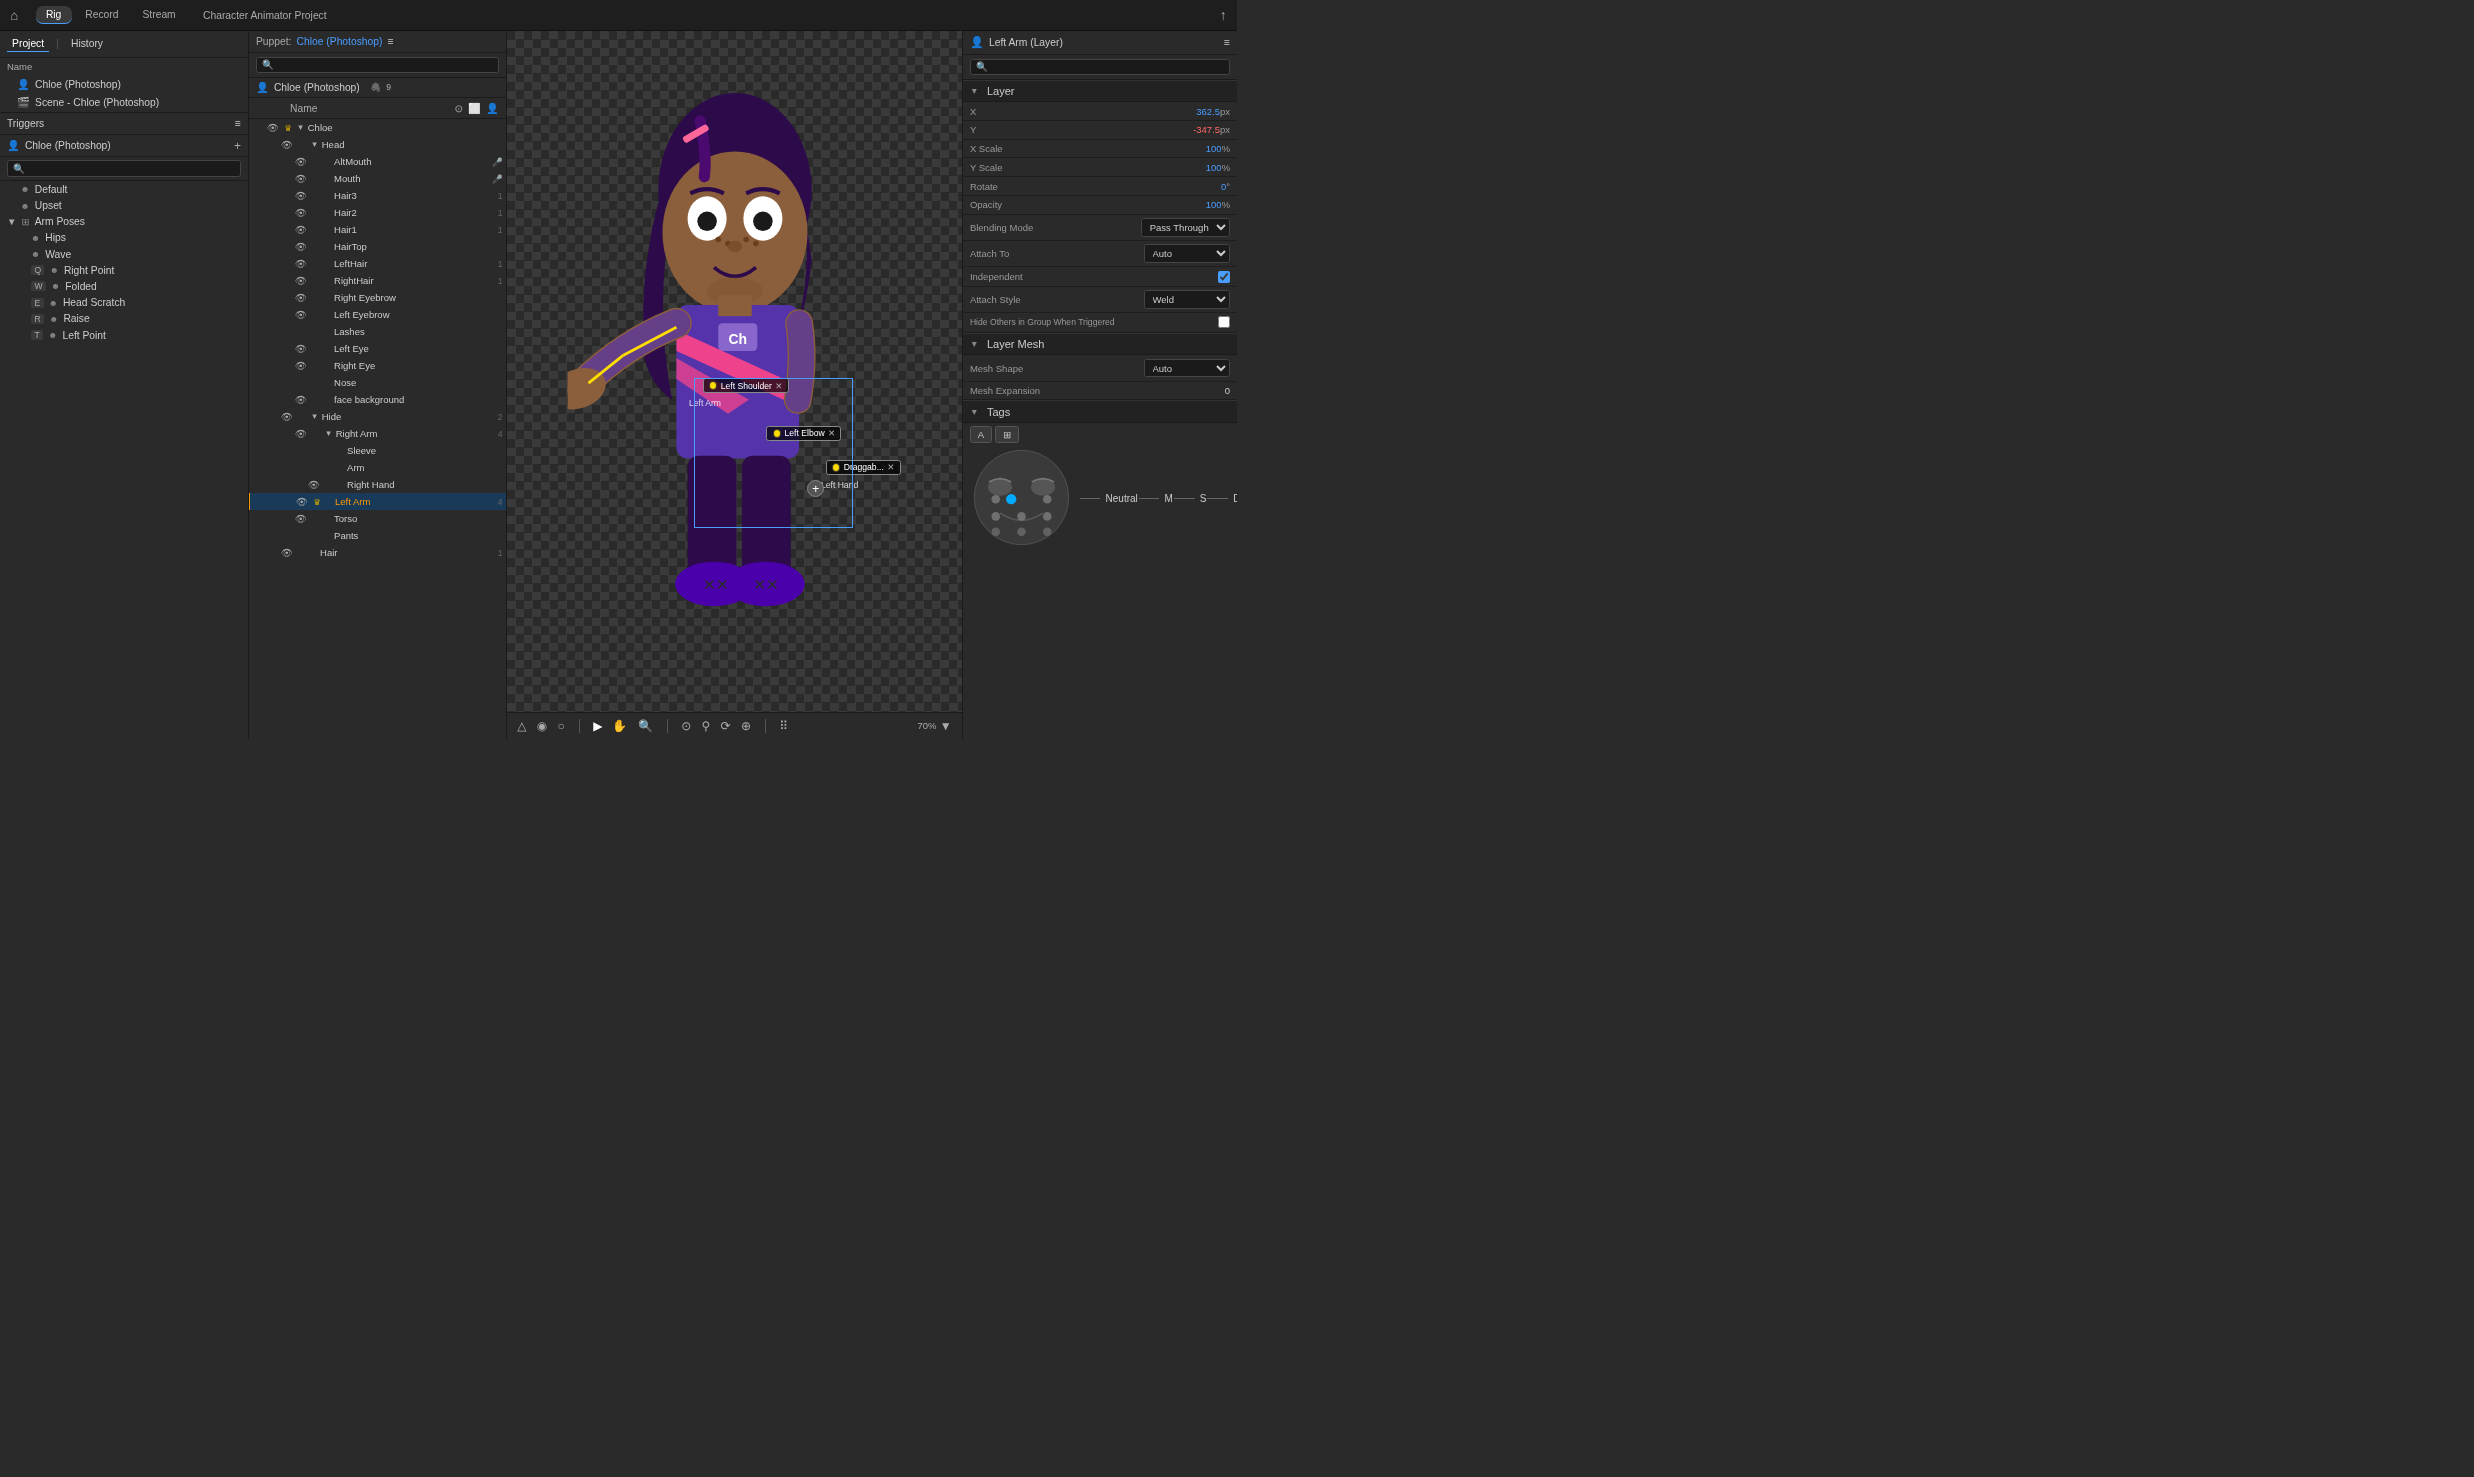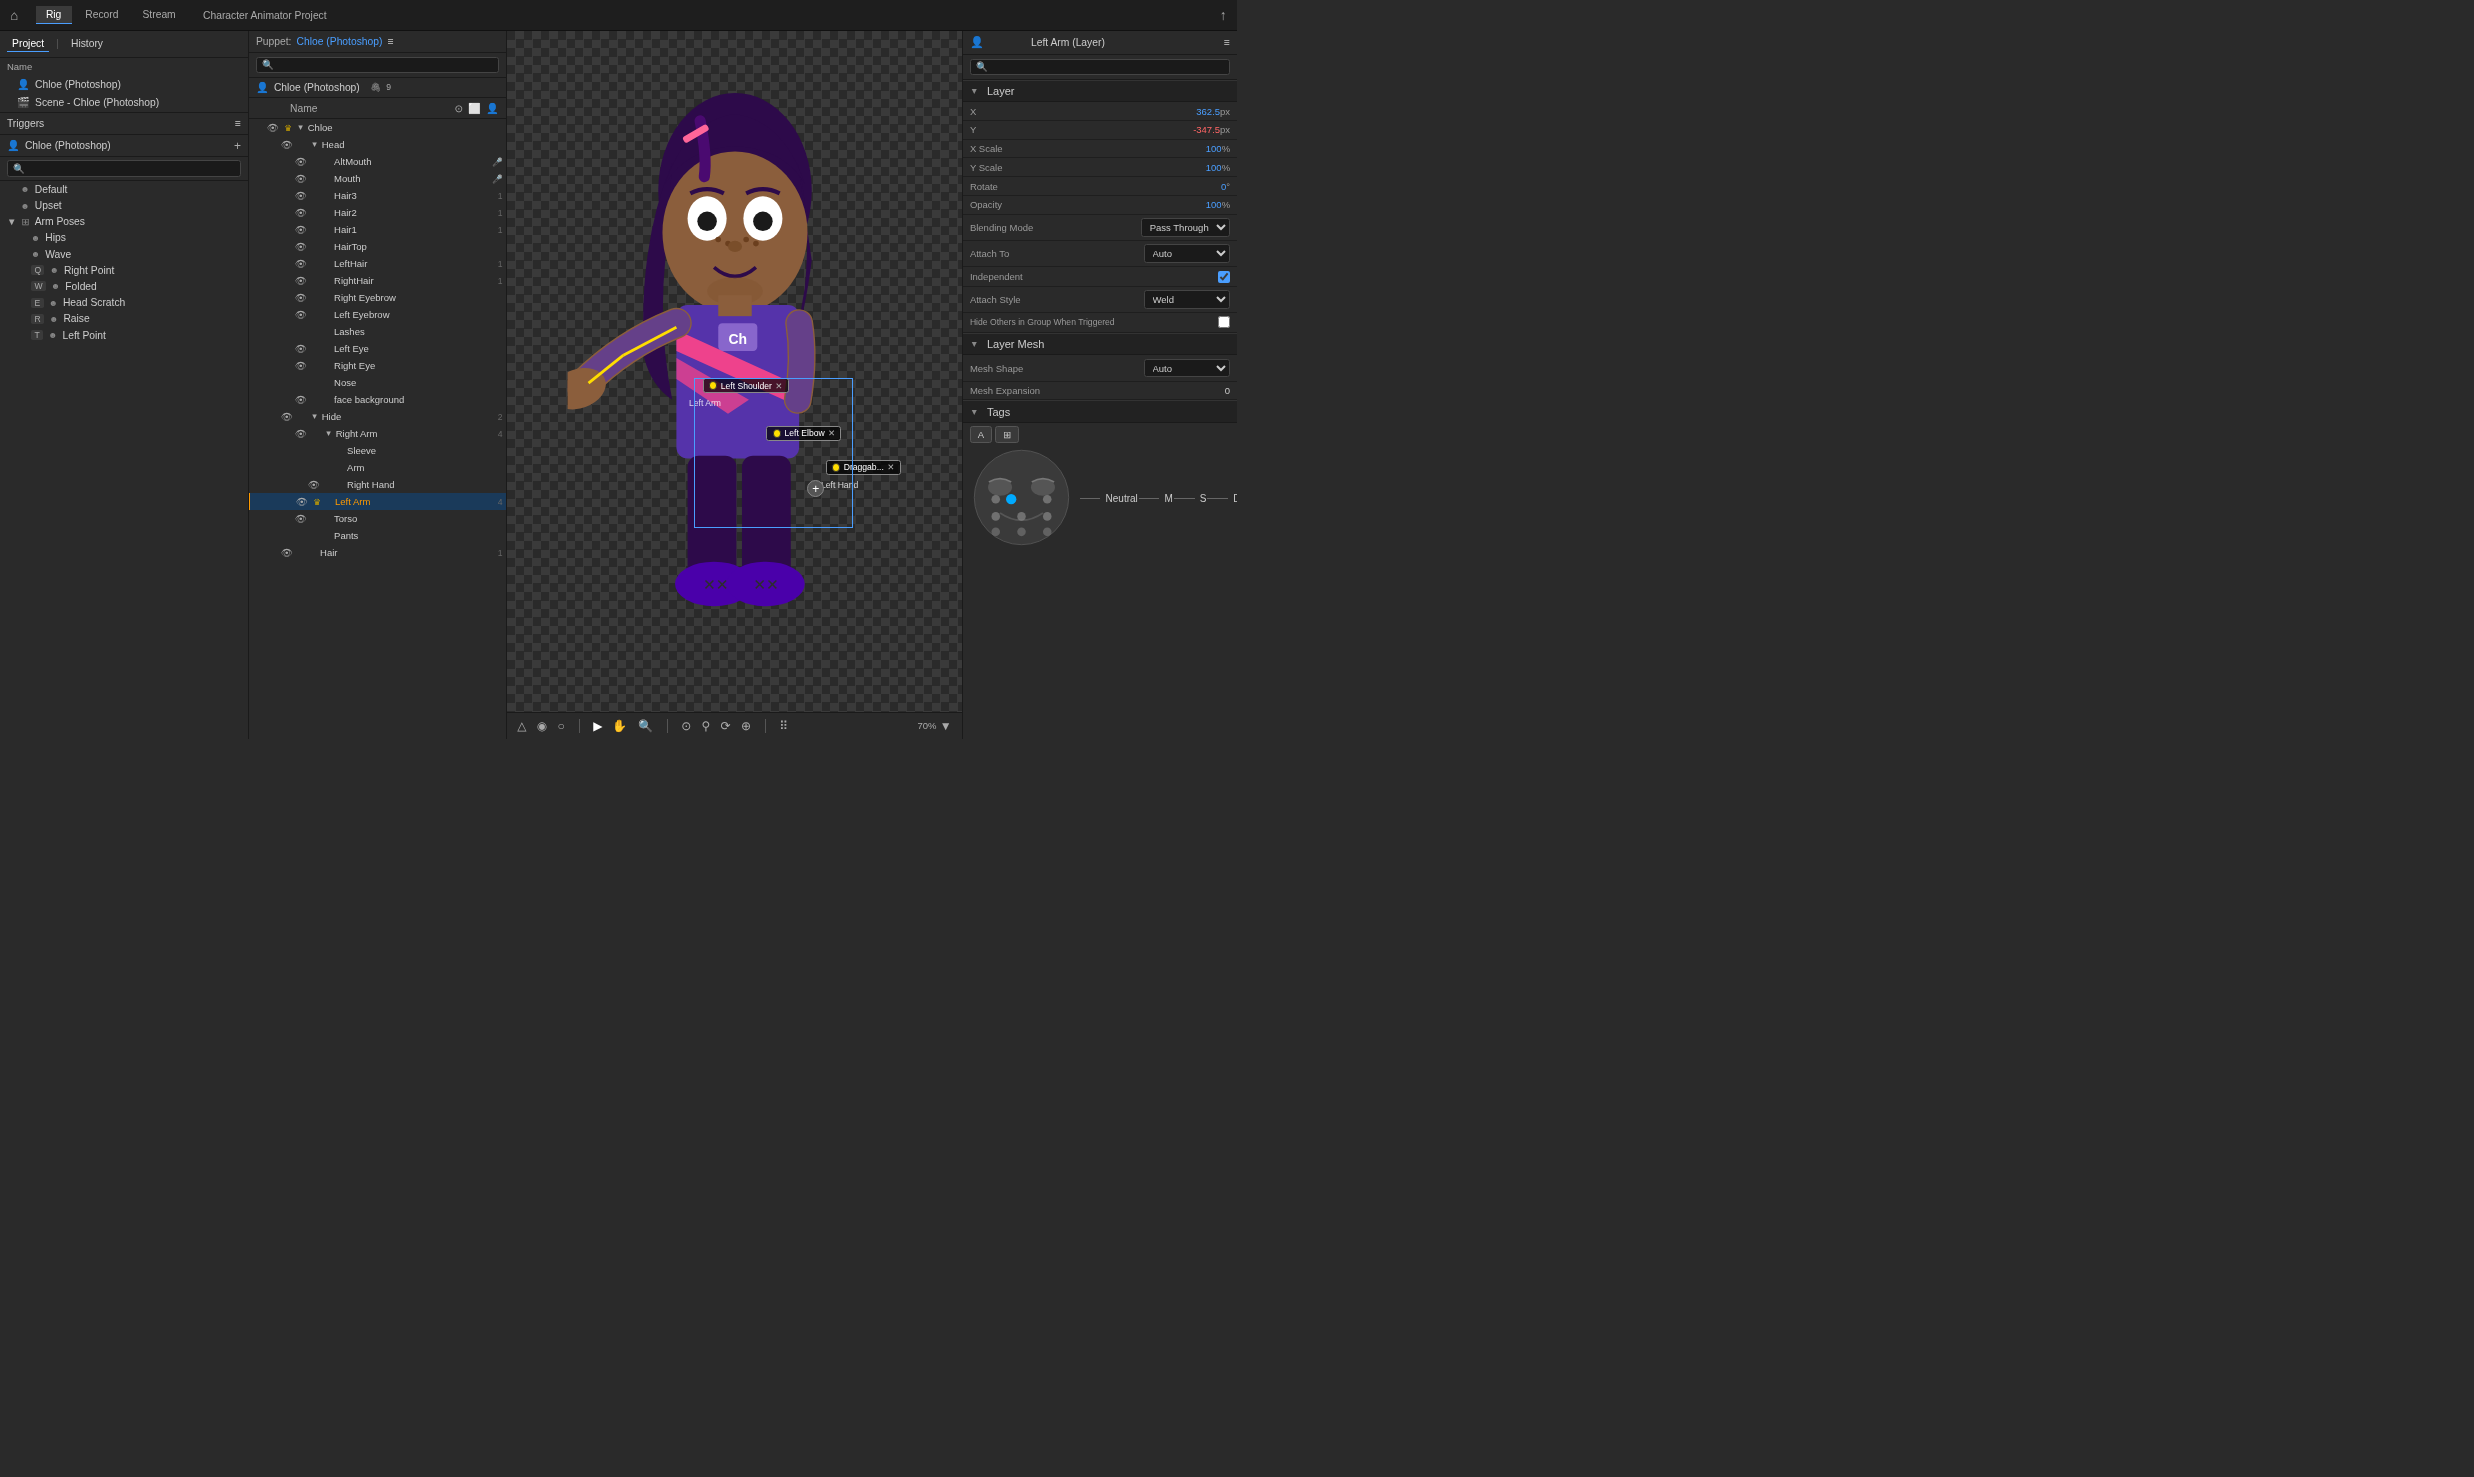--- a/index.html
+++ b/index.html
@@ -30,21 +30,21 @@
       color: #aaa;
       font-size: 13.7px;
       cursor: pointer;
     }
     .top-bar .nav-tabs {
       display: flex;
       gap: 3.4px;
     }
     .top-bar .nav-tab {
       padding: 3.4px 10.3px;
-      border-radius: 0;
+      border-radius: 7px;
       cursor: pointer;
       color: #aaa;
     }
     .top-bar .nav-tab.active {
       background: #3a3a3a;
       color: #fff;
       border-bottom: 1.7px solid #4a9eff;
     }
     .top-bar .title {
       flex: 1;
@@ -305,21 +305,21 @@
       overflow-y: auto;
     }
     .props-header {
       display: flex;
       align-items: center;
       padding: 5.2px 6.9px;
       gap: 5.2px;
       background: #2a2a2a;
       border-bottom: 0.9px solid #1a1a1a;
     }
-    .props-title { color: #ccc; flex: 1; font-size: 10.3px; margin-left: 42px; }
+    .props-title { color: #ccc; flex: 1; font-size: 10.3px; }
     .props-search {
       padding: 3.4px 6.9px;
       border-bottom: 0.9px solid #1a1a1a;
     }
     .props-search input {
       width: 100%;
       background: #1a1a1a;
       border: 0.9px solid #444;
       color: #ccc;
       padding: 1.7px 5.2px;

